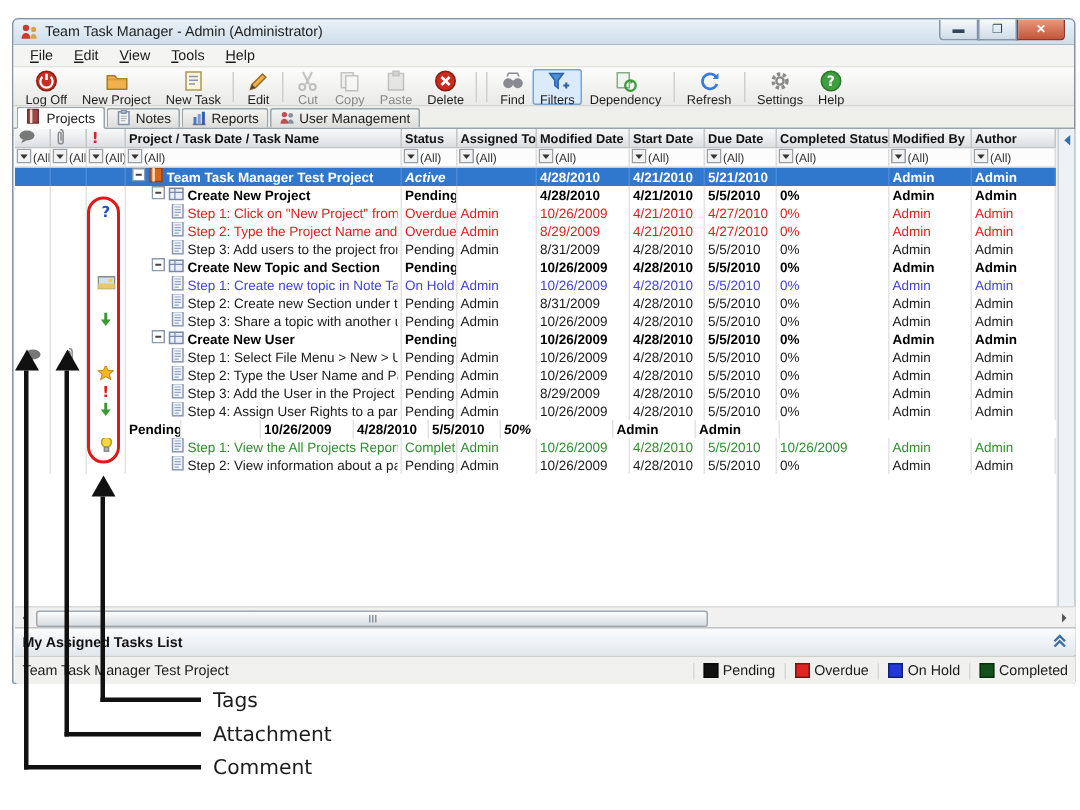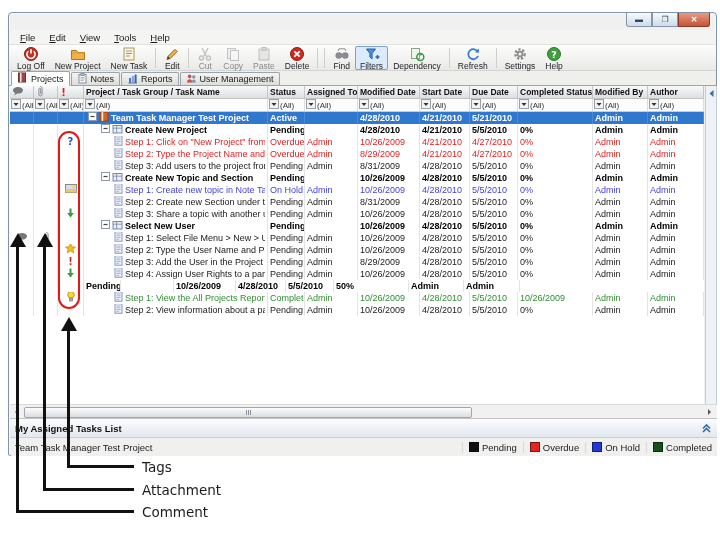--- a/index.html
+++ b/index.html
@@ -109,20 +109,31 @@
   #tags-head{left:61px;top:317px;}      #tags-line{left:67px;top:331px;height:137px;}
   #tags-hline{left:67px;top:465px;width:67px;}
   .ann-label{position:absolute;left:142px;font-size:13.5px;color:#1c1c1c;
     font-family:"DejaVu Sans",sans-serif;}
   #tags-label{top:459px;}  #attach-label{top:482px;}  #comment-label{top:504px;}
 </style>
 </head>
 <body>
 
 <div id="app-window">
+  <div id="titlebar">
+    <span class="ticon">
+        <svg width="13" height="13" viewBox="0 0 13 13" xmlns="http://www.w3.org/2000/svg">
+          <circle cx="4.3" cy="3.6" r="2.1" fill="#cc3a2a"></circle>
+          <path d="M1.4 10.8c0-2.4 1.3-3.8 2.9-3.8s2.9 1.4 2.9 3.8z" fill="#cc3a2a"></path>
+          <circle cx="9.4" cy="4.6" r="1.7" fill="#e0a040"></circle>
+          <path d="M7.3 10.8c0-2 1-3.1 2.1-3.1s2.1 1.1 2.1 3.1z" fill="#e0a040"></path>
+        </svg>
+      </span>
+    <span id="title-text">Team Task Manager - Admin (Administrator)</span>
+  </div>
   <div id="win-buttons">
     <div class="winbtn min">▬</div>
     <div class="winbtn">❐</div>
     <div class="winbtn close">✕</div>
   </div>
 
   <div id="menubar">
       <span class="menu-item"><u>F</u>ile</span>
       <span class="menu-item"><u>E</u>dit</span>
       <span class="menu-item"><u>V</u>iew</span>
@@ -316,21 +327,21 @@
           <span class="icn"><svg width="8" height="12" viewBox="0 0 8 12" xmlns="http://www.w3.org/2000/svg">
               <path d="M4 1.3c1.2 0 2.1.9 2.1 2v6a1.6 1.6 0 0 1-3.2 0V4.1a.9.9 0 0 1 1.8 0v4.8" fill="none" stroke="#8a8a8a"></path>
             </svg></span>
         </div>
         <div class="hcell" style="width: 26px;">
           <span class="icn"><svg width="7" height="11" viewBox="0 0 7 11" xmlns="http://www.w3.org/2000/svg">
               <text x="3.5" y="9.5" font-size="10" font-weight="bold" fill="#e02020" text-anchor="middle" font-family="DejaVu Sans">!</text>
             </svg></span>
         </div>
         <div class="hcell" style="width: 184px;">
-          <span>Project / Task Group / Task Name</span>
+          <span>Project / Task Date / Task Name</span>
         </div>
         <div class="hcell" style="width: 37px;">
           <span>Status</span>
         </div>
         <div class="hcell" style="width: 53px;">
           <span>Assigned To</span>
         </div>
         <div class="hcell" style="width: 62px;">
           <span>Modified Date</span>
         </div>
@@ -445,21 +456,21 @@
             <span><svg width="9" height="9" viewBox="0 0 9 9" xmlns="http://www.w3.org/2000/svg">
                 <rect x="0.5" y="0.5" width="8" height="8" fill="#ffffff" stroke="#8a9ab0"></rect>
                 <path d="M2.5 4.5h4" stroke="#444444" stroke-width="1.2"></path>
               </svg></span>
             <span class="icn"><svg width="10" height="11" viewBox="0 0 10 11" xmlns="http://www.w3.org/2000/svg">
                 <rect x="1" y="1" width="8" height="9" fill="#d9641e" stroke="#9a4010"></rect>
                 <rect x="2.6" y="1" width="1.6" height="9" fill="#f5e9d5"></rect>
               </svg></span>
             <span class="nm">Team Task Manager Test Project</span>
           </div>
-          <div class="cell" style="width: 37px;">
+          <div class="cell" style="width: 37px; font-style: italic;">
             <span>Active</span>
           </div>
           <div class="cell" style="width: 53px;">
             <span></span>
           </div>
           <div class="cell" style="width: 62px;">
             <span>4/28/2010</span>
           </div>
           <div class="cell" style="width: 50px;">
             <span>4/21/2010</span>
@@ -794,21 +805,21 @@
           <div class="cell" style="width: 26px; justify-content: center;"></div>
           <div class="cell name-cell" style="width: 184px; padding-left: 17px;">
             <span><svg width="9" height="9" viewBox="0 0 9 9" xmlns="http://www.w3.org/2000/svg">
                 <rect x="0.5" y="0.5" width="8" height="8" fill="#ffffff" stroke="#8a9ab0"></rect>
                 <path d="M2.5 4.5h4" stroke="#444444" stroke-width="1.2"></path>
               </svg></span>
             <span class="icn"><svg width="11" height="10" viewBox="0 0 11 10" xmlns="http://www.w3.org/2000/svg">
                 <rect x="1" y="1.5" width="9" height="7.5" fill="#e8eef8" stroke="#7888a8"></rect>
                 <path d="M1 4.2h9M4.6 1.5V9" stroke="#7888a8" stroke-width="0.8"></path>
               </svg></span>
-            <span class="nm">Select New User</span>
+            <span class="nm">Create New User</span>
           </div>
           <div class="cell" style="width: 37px;">
             <span>Pending</span>
           </div>
           <div class="cell" style="width: 53px;">
             <span></span>
           </div>
           <div class="cell" style="width: 62px;">
             <span>10/26/2009</span>
           </div>
@@ -1006,21 +1017,21 @@
           </div>
           <div class="cell" style="width: 62px;">
             <span>10/26/2009</span>
           </div>
           <div class="cell" style="width: 50px;">
             <span>4/28/2010</span>
           </div>
           <div class="cell" style="width: 48px;">
             <span>5/5/2010</span>
           </div>
-          <div class="cell" style="width: 75px;">
+          <div class="cell" style="width: 75px; font-style: italic;">
             <span>50%</span>
           </div>
           <div class="cell" style="width: 55px;">
             <span>Admin</span>
           </div>
           <div class="cell" style="width: 56px;">
             <span>Admin</span>
           </div>
         </div>
         <div class="row complete">

